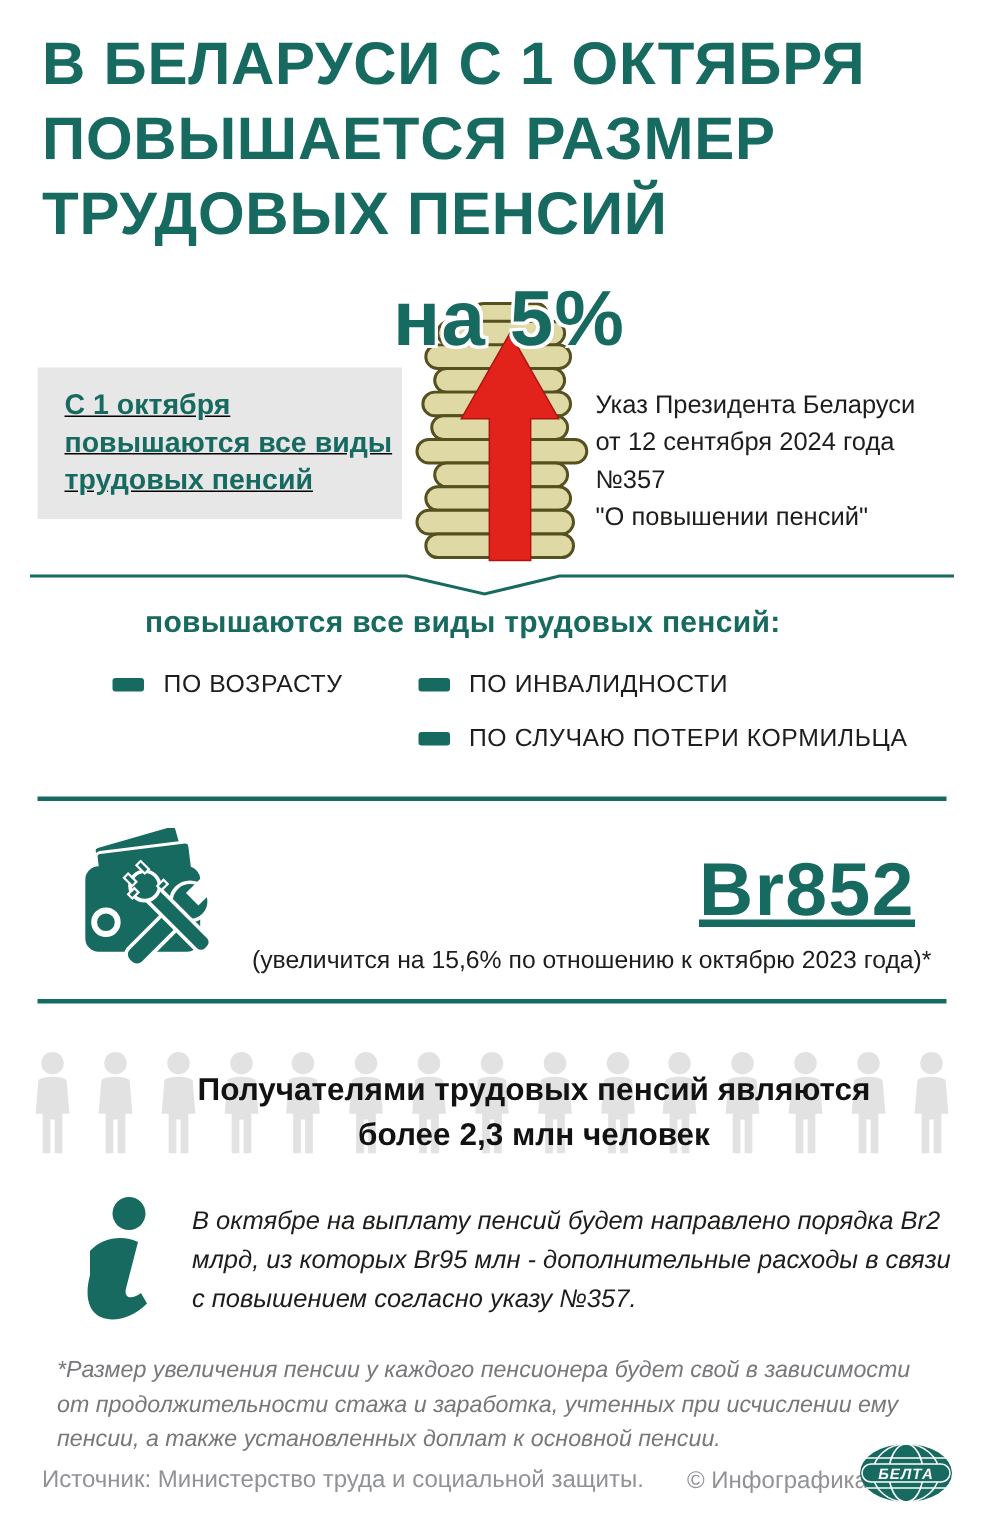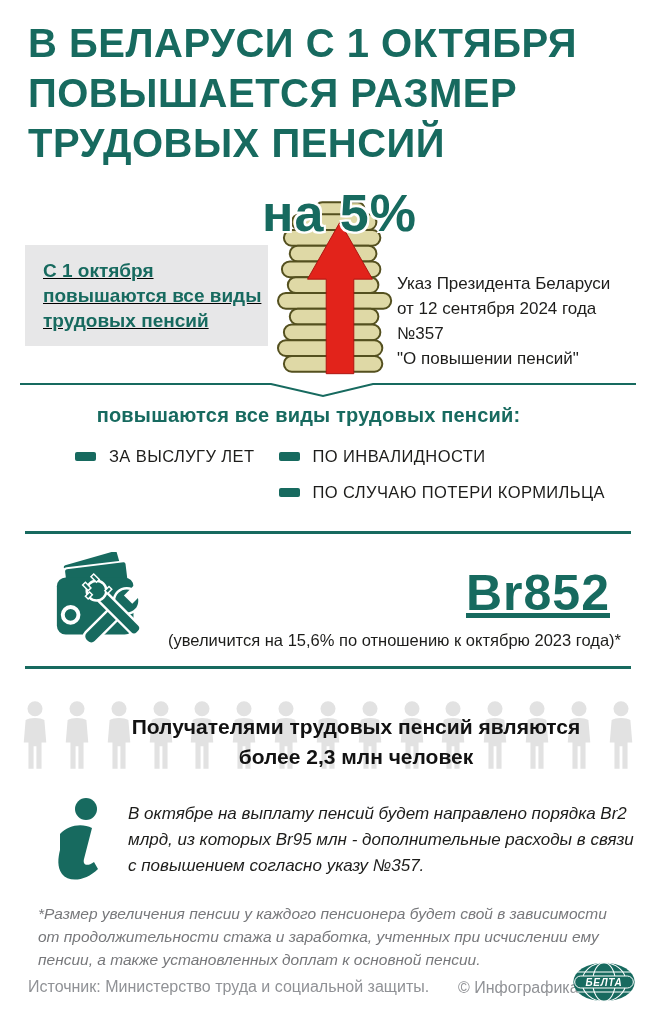--- a/index.html
+++ b/index.html
@@ -31,21 +31,21 @@
 
   .coin-stack{position:absolute;left:276px;top:200px;width:128px;height:178px;}
   .increase-label{
     position:absolute;left:262px;top:183px;z-index:3;
     font-size:52px;font-weight:bold;color:var(--teal);letter-spacing:1px;
     text-shadow:2px 0 0 #fff,-2px 0 0 #fff,0 2px 0 #fff,0 -2px 0 #fff,
                 2px 2px 0 #fff,-2px -2px 0 #fff,2px -2px 0 #fff,-2px 2px 0 #fff;
   }
   .decree-text{
     position:absolute;left:397px;top:257px;width:240px;
-    font-size:17px;line-height:25px;color:var(--dark);white-space:pre-line;margin-top:14px;
+    font-size:17px;line-height:25px;color:var(--dark);white-space:pre-line;
   }
 
   .chevron-divider{position:absolute;left:0;top:374px;width:656px;height:26px;}
 
   .pension-heading{
     position:absolute;left:0;top:404px;width:617px;text-align:center;
     font-size:20px;font-weight:bold;color:var(--teal);letter-spacing:.2px;
   }
   .pension-list{position:absolute;left:75px;top:447px;width:530px;display:flex;}
   .pension-col{display:flex;flex-direction:column;row-gap:17px;}
@@ -135,21 +135,21 @@
 
   <svg class="chevron-divider" viewBox="0 0 656 26" xmlns="http://www.w3.org/2000/svg">
     <polyline points="20,10 271,10 323,22 373,10 636,10" fill="none" stroke="#176A5F" stroke-width="2"></polyline>
   </svg>
 
   <div class="pension-heading">повышаются все виды трудовых пенсий:</div>
   <div class="pension-list">
     <div class="pension-col col1">
       <div class="pension-item">
         <span class="dash-bullet"></span>
-        <span class="lbl">ЗА ВЫСЛУГУ ЛЕТ</span>
+        <span class="lbl">ПО ВОЗРАСТУ</span>
       </div>
     </div>
     <div class="pension-col">
       <div class="pension-item">
         <span class="dash-bullet"></span>
         <span class="lbl">ПО ИНВАЛИДНОСТИ</span>
       </div>
       <div class="pension-item">
         <span class="dash-bullet"></span>
         <span class="lbl">ПО СЛУЧАЮ ПОТЕРИ КОРМИЛЬЦА</span>

